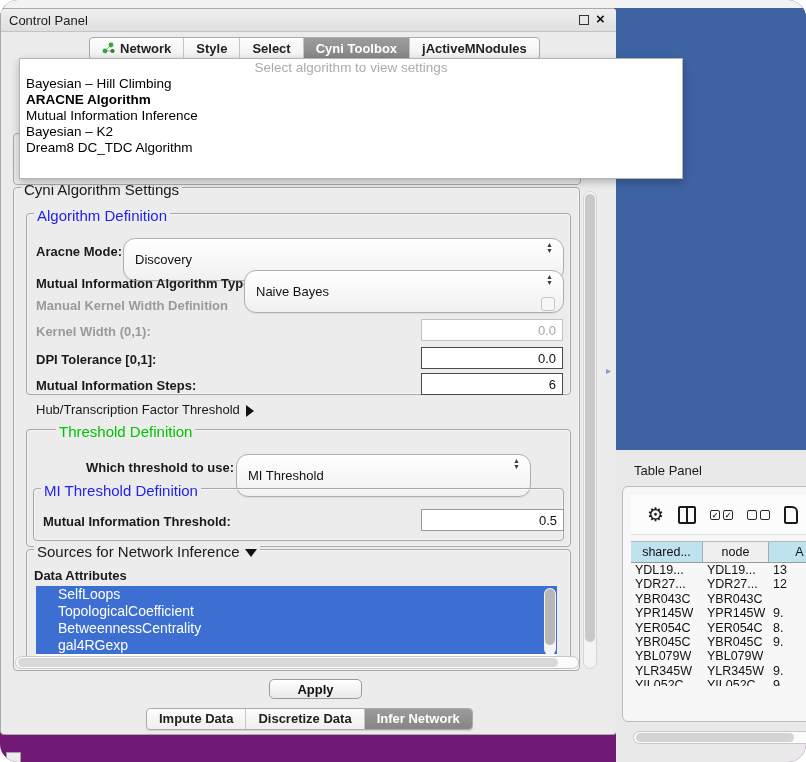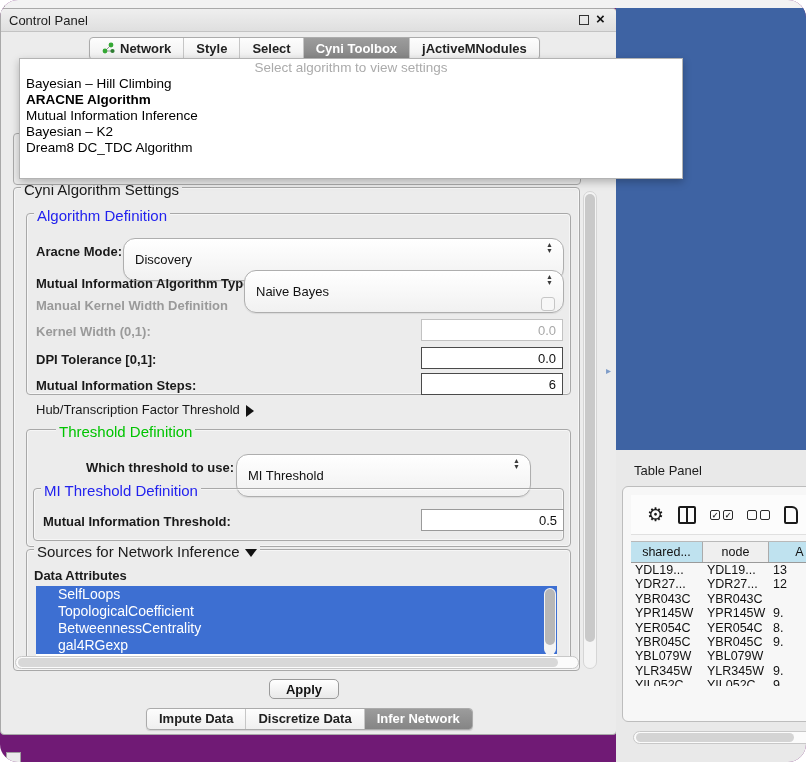--- a/index.html
+++ b/index.html
@@ -64,21 +64,21 @@
   .attr-thumb { position:absolute; left:1px; top:1px; width:10px; height:56px; background:#B7B7B7; border-radius:5px; }
 
   
   .hscroll { position:absolute; left:14px; top:647px; width:564px; height:13px; background:#FBFBFB;
              border:1px solid #C8C8C8; border-radius:7px; }
   .hscroll .thumb { position:absolute; left:2px; top:1px; width:540px; height:9px; background:#D8D8D8; border-radius:5px; }
   .vscroll { position:absolute; left:582px; top:182px; width:14px; height:478px; background:#F4F4F4;
              border:1px solid #D5D5D5; border-radius:7px; }
   .vscroll .thumb { position:absolute; left:1px; top:2px; width:10px; height:448px; background:#C9C9C9; border-radius:5px; }
 
-  .apply-btn { position:absolute; left:268px; top:670px; width:70px; height:20px; font-size:13px; font-weight:bold; color:#111;
+  .apply-btn { position:absolute; left:268px; top:670px; width:93px; height:20px; font-size:13px; font-weight:bold; color:#111;
                background:linear-gradient(#FFFFFF,#E9E9E9); border:1px solid #9A9A9A; border-radius:5px;
                display:flex; align-items:center; justify-content:center; }
 
   
   .popup { position:absolute; left:18px; top:49px; width:664px; height:121px; background:#FFFFFF;
            border:1px solid #B3B3B3; box-shadow:0 3px 8px rgba(0,0,0,.25); z-index:50; }
   .popup-placeholder { height:17px; line-height:17px; text-align:center; color:#ABABAB; font-size:13.5px; }
   .popup-item { height:16px; line-height:16px; padding-left:6px; font-size:13.5px; color:#000; white-space:nowrap; }
   .popup-item.sel { font-weight:bold; }
 

